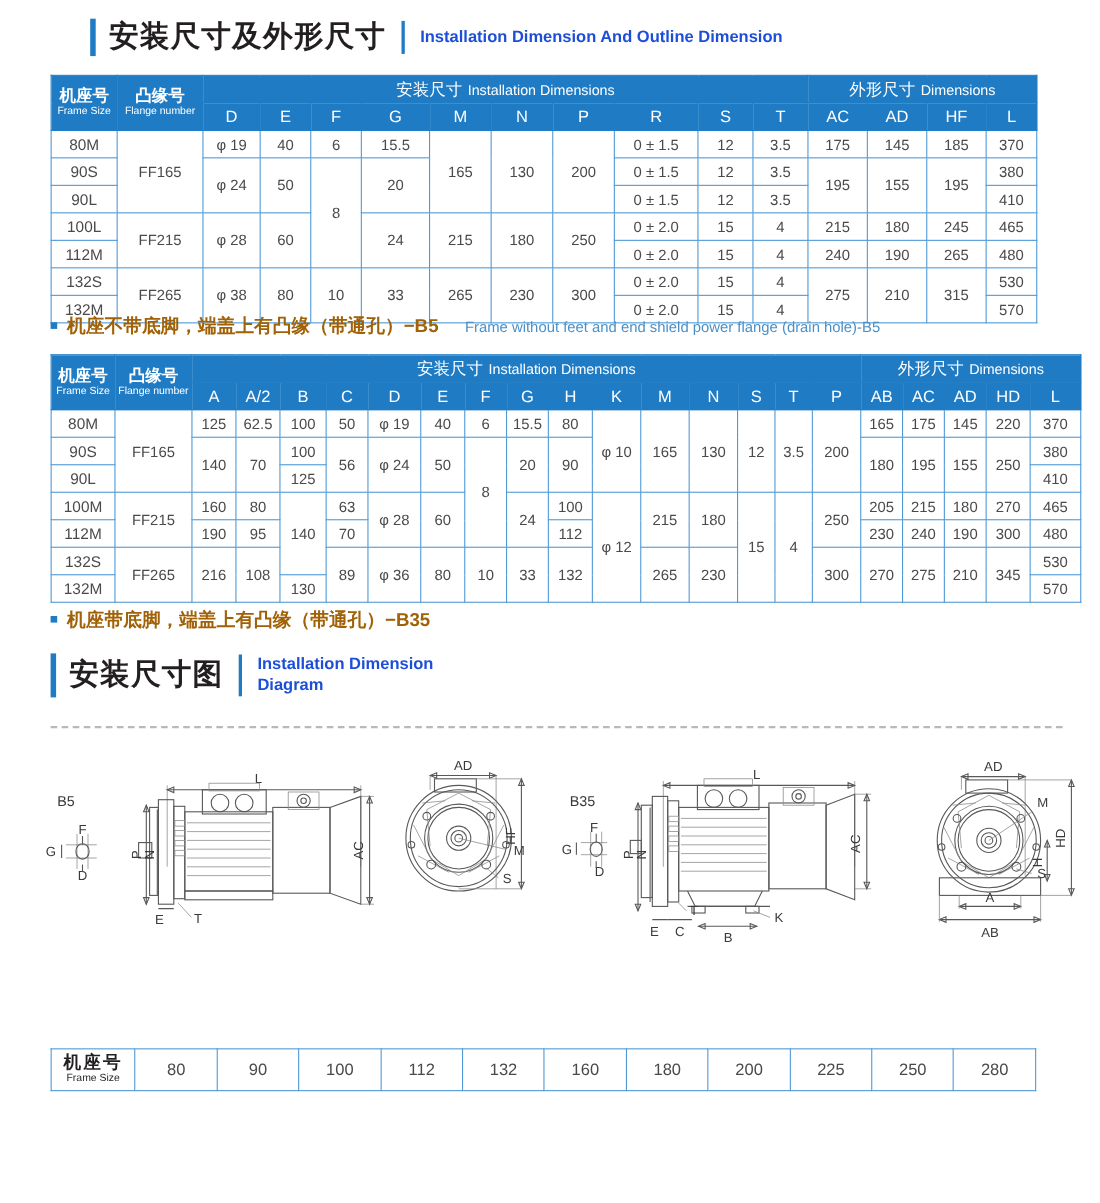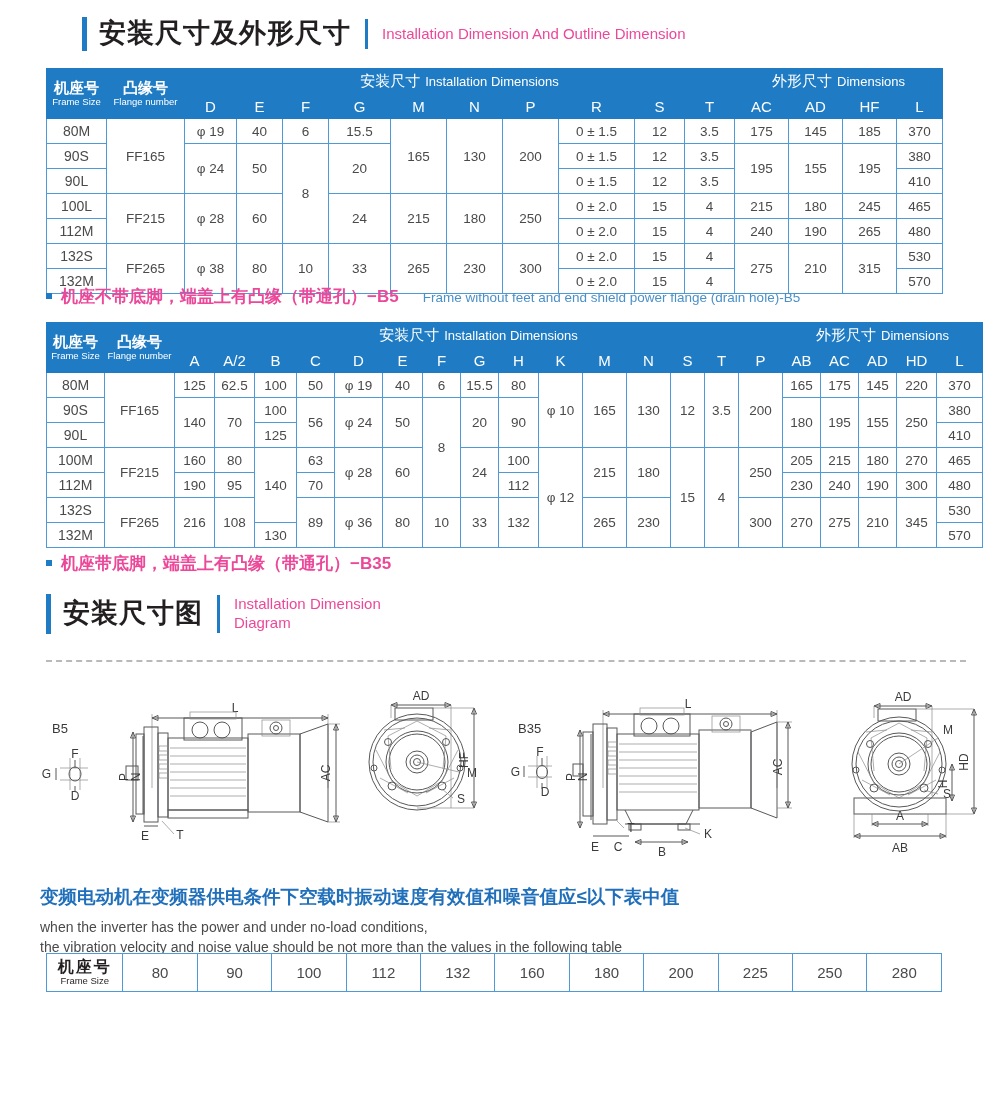--- a/index.html
+++ b/index.html
@@ -22,21 +22,21 @@
   .cn-title {
     font-size:27px; font-weight:bold; letter-spacing:1px;
     color:#231f20; line-height:1.15; white-space:nowrap;
   }
   .sep {
     width:3px; background:#1f7cc4; margin:0 14px; flex:none;
   }
   .sep.h1 { height:30px; }
   .sep.h2 { height:38px; }
   .en-title {
-    font-size:15px; color:#ec4899; line-height:1.25; white-space:pre-line;
+    font-size:15px; color:#1d4ed8; line-height:1.25; white-space:pre-line;font-weight:bold;
   }
 
   
   table.dim {
     border-collapse:collapse;
     table-layout:fixed;
     width:896px;
     font-size:13.5px;
     color:#4a4a4a;
   }
@@ -63,21 +63,21 @@
   .hdr-two .en { font-size:9.5px; font-weight:normal; display:block; margin-top:1px;}
   td.frame { font-size:14px; }
 
   
   .cap { display:flex; align-items:baseline; }
   .cap .sq {
     width:6px;height:6px;background:#1f7cc4;margin-right:9px;
     display:inline-block; flex:none; position:relative; top:-3px;
   }
   .cap .cn {
-    font-size:17px;font-weight:bold;color:#ec4899;white-space:nowrap;
+    font-size:17px;font-weight:bold;color:#a16207;white-space:nowrap;
   }
   .cap .en {
     font-size:13.5px;color:#4a90c8;margin-left:24px;white-space:nowrap;
   }
 
   
   .dashed {
     border-top:2px dashed #b9b9b9;
     width:920px;
   }
@@ -760,25 +760,20 @@
         <path class="ln" d="M814 160 l6 -2.5 v5 z" fill="#58585a"></path>
         <path class="ln" d="M906 160 l-6 -2.5 v5 z" fill="#58585a"></path>
         <text class="dimtxt" x="860" y="176" text-anchor="middle">AB</text>
         <line class="lnt" x1="814" y1="138" x2="814" y2="162"></line>
         <line class="lnt" x1="906" y1="138" x2="906" y2="162"></line>
       </g>
 
     </svg>
   </div>
 
-  <div style="position:absolute;left:40px;top:884px;width:920px;">
-    <div class="vib-cn">变频电动机在变频器供电条件下空载时振动速度有效值和噪音值应≤以下表中值</div>
-    <div class="vib-en" style="margin-top:8px;">when the inverter has the power and under no-load conditions,
-the vibration velocity and noise value should be not more than the values in the following table</div>
-  </div>
 
   <div style="position:absolute;left:46px;top:953px;">
     <table class="vib">
       <colgroup>
         <col style="width:76px">
         <col style="width:74px">
           <col style="width:74px">
           <col style="width:74px">
           <col style="width:74px">
         <col style="width:74px">

